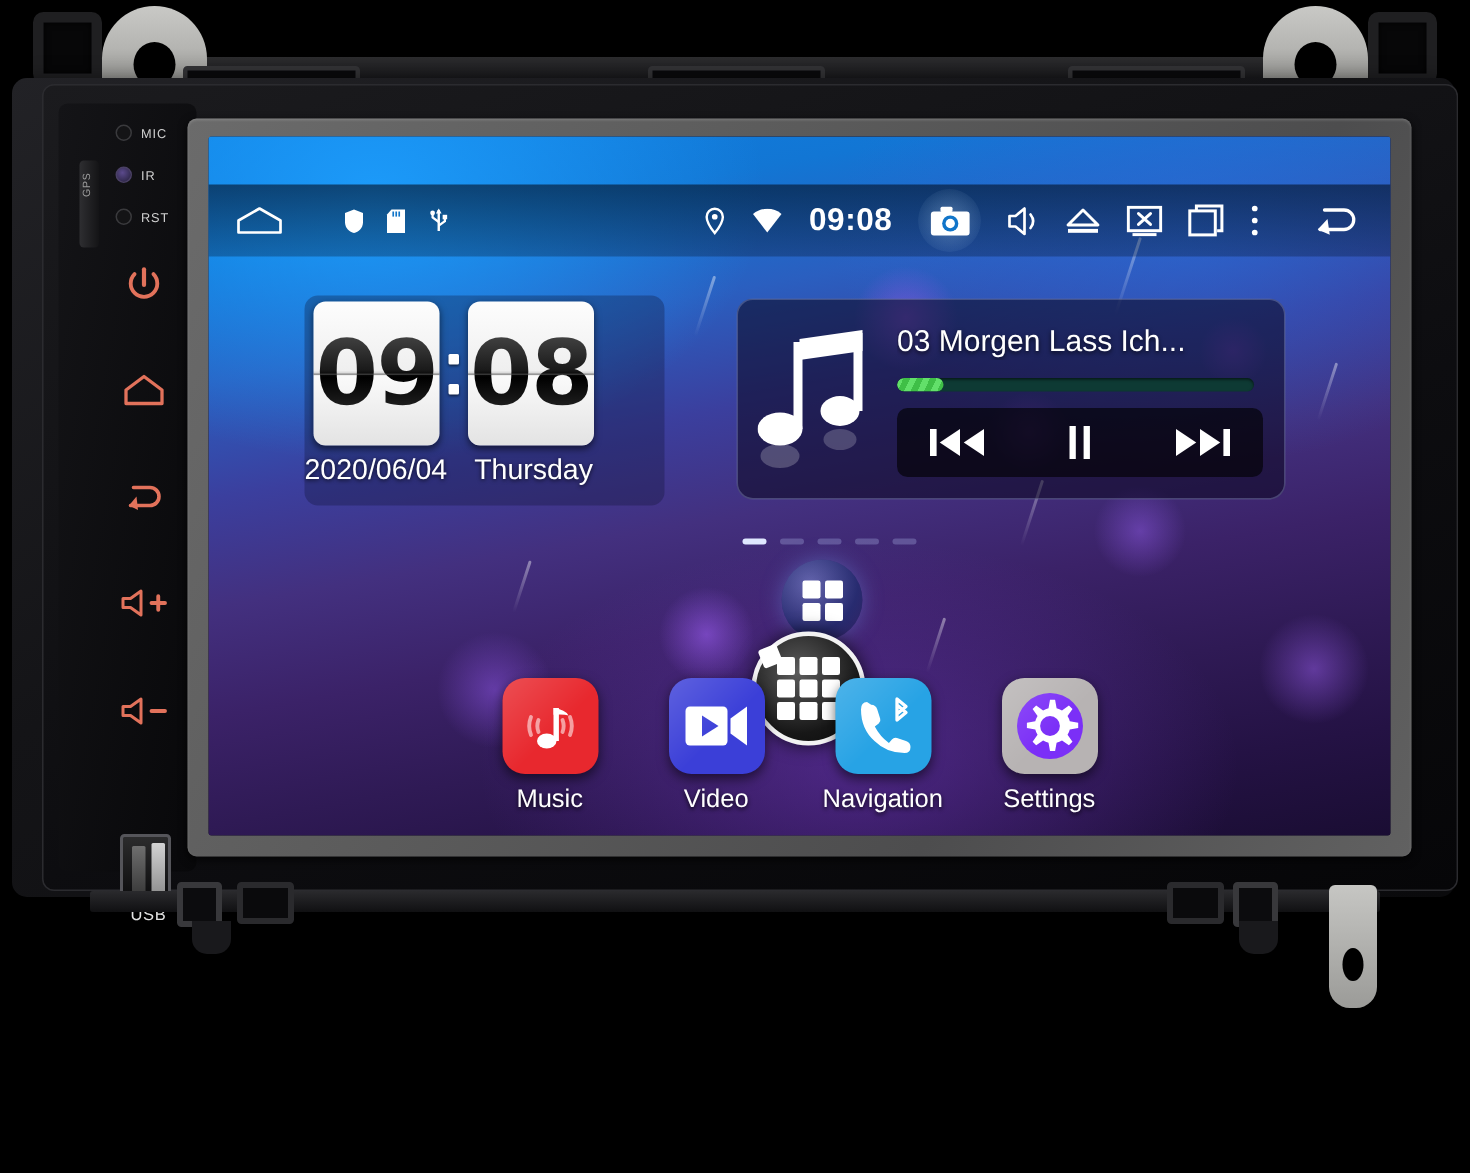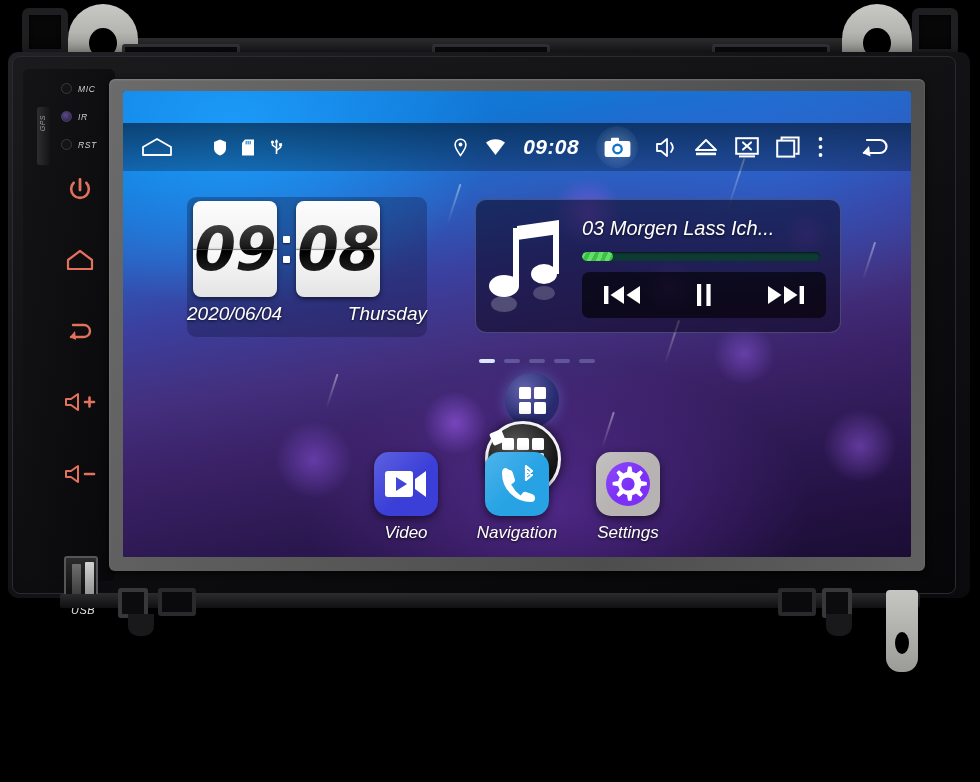--- a/index.html
+++ b/index.html
@@ -77,25 +77,24 @@
   }
 
   
   .unit {
     position: absolute; left: 8px; top: 52px; width: 962px; height: 546px;
     background: linear-gradient(150deg,#222226 0%,#141417 40%,#0a0a0c 100%);
     border-radius: 10px;
     box-shadow: 0 6px 18px rgba(0,0,0,.9);
   }
   .unit-face {
-    position: absolute; left: 4px; top: 4px; width: 944px; height: 538px;
+    position: absolute; left: 20px; top: 4px; width: 944px; height: 538px;
     background: linear-gradient(160deg,#1b1b1e,#0d0d10 60%,#060608);
     border-radius: 8px;
     border: 1px solid #2b2b2f;
-    font-style: italic;
   }
   
   .bezel {
     position: absolute; left: 96px; top: 22px; width: 816px; height: 492px;
     background: linear-gradient(120deg,#6b6b6b 0%,#5c5c5c 35%,#4d4d4e 70%,#616161 100%);
     border-radius: 6px;
     box-shadow: inset 0 1px 2px rgba(255,255,255,.18), 0 2px 6px rgba(0,0,0,.7);
   }
 
   
@@ -214,21 +213,21 @@
     font-size: 60px; font-weight: bold; letter-spacing: -1px;
     background: linear-gradient(180deg,#4a4a4a 0%,#1a1a1a 46%,#000 54%,#2b2b2b 100%);
     -webkit-background-clip: text; background-clip: text; color: transparent;
     font-family: "DejaVu Sans", sans-serif;
     line-height: 1;
   }
   .colon { display:flex; flex-direction:column; gap:13px; }
   .colon i { display:block; width:7px; height:7px; background:#fff; border-radius:1px; box-shadow:0 1px 2px rgba(0,0,0,.6); }
   .clock-date {
     position:absolute; left:0; top:106px; width:240px;
-    display:flex; justify-content:space-between; gap:18px;
+    display:flex; justify-content:flex-start; gap:18px;
     color:#fff; font-size:19px; text-shadow:0 1px 3px rgba(0,0,0,.8);
   }
 
   
   .music-widget {
     position:absolute; left: 352px; top: 108px; width: 366px; height: 134px;
     background: rgba(10,6,30,.55);
     border: 1px solid rgba(160,170,220,.32);
     border-radius: 11px;
     display:flex; align-items:center;justify-content:flex-end;
@@ -583,20 +582,34 @@
             <i></i>
             <i></i>
             <i></i>
             <i></i>
             <i></i>
         </div>
       </div>
 
       <div class="dock" id="dock">
           <div class="app">
+            <div class="app-ic" style="background: rgb(232, 40, 46);">
+              <svg width="46" height="46" viewBox="0 0 46 46">
+      <path d="M10 29 a16 16 0 0 1 0-12" stroke="rgba(255,255,255,.55)" stroke-width="2.6" fill="none" stroke-linecap="round"></path>
+      <path d="M15 27 a11 11 0 0 1 0-8" stroke="rgba(255,255,255,.55)" stroke-width="2.6" fill="none" stroke-linecap="round"></path>
+      <path d="M36 29 a16 16 0 0 0 0-12" stroke="rgba(255,255,255,.55)" stroke-width="2.6" fill="none" stroke-linecap="round"></path>
+      <path d="M31 27 a11 11 0 0 0 0-8" stroke="rgba(255,255,255,.55)" stroke-width="2.6" fill="none" stroke-linecap="round"></path>
+      <rect x="25" y="11" width="3.6" height="22" fill="#fff"></rect>
+      <path d="M25 11 q8 1 10 5 q-3 -1 -10 -0.5 Z" fill="#fff"></path>
+      <ellipse cx="20.5" cy="33" rx="6.5" ry="5" fill="#fff"></ellipse>
+    </svg>
+            </div>
+            <div class="app-lbl">Music</div>
+          </div>
+          <div class="app">
             <div class="app-ic" style="background: rgb(59, 63, 216);">
               <svg width="46" height="40" viewBox="0 0 46 40">
       <rect x="2" y="7" width="28" height="26" rx="3" fill="#fff"></rect>
       <path d="M32 15 L43 7 V33 L32 25 Z" fill="#fff"></path>
       <path d="M13 13 L24 20 L13 27 Z" fill="#3b3fd8"></path>
     </svg>
             </div>
             <div class="app-lbl">Video</div>
           </div>
           <div class="app">

